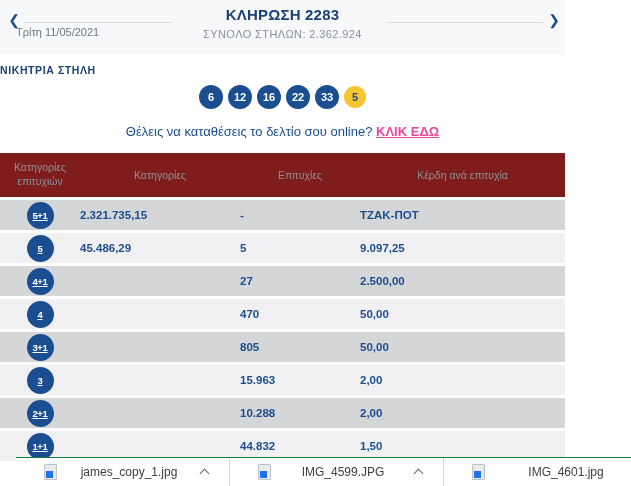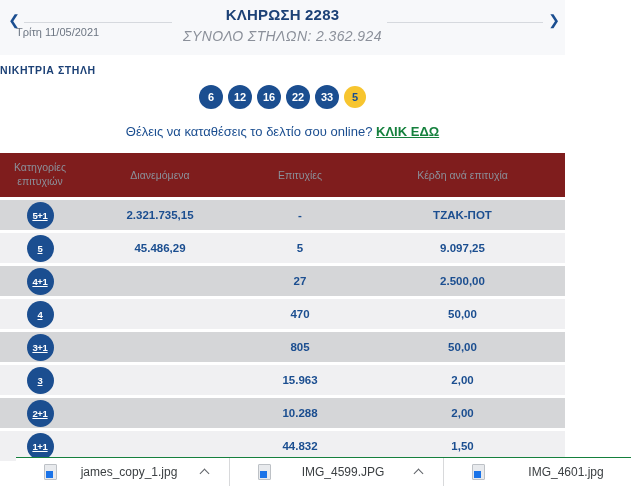--- a/index.html
+++ b/index.html
@@ -11,50 +11,50 @@
   .draw-header { position:relative; height:55px; background:#f7f8fa; }
   .nav-arrow { position:absolute; top:11px; width:18px; height:18px; color:#1b4e90;
                font-size:14px; font-weight:bold; cursor:pointer; text-align:center; line-height:18px; }
   .nav-prev { left:5px; }
   .nav-next { left:545px; }
   .hline { position:absolute; top:22px; border-top:1px solid #d6d9de; }
   .hline-left  { left:24px;  width:148px; }
   .hline-right { left:387px; width:156px; }
   .draw-title { text-align:center; padding-top:6px; font-size:15px; font-weight:bold;
                 color:#1c4176; letter-spacing:.2px; }
-  .draw-sub   { text-align:center; margin-top:5px; font-size:14px; color:#8b909a;
-                letter-spacing:.4px;font-style:italic; }
+  .draw-sub   { text-align:center; margin-top:5px; font-size:11px; color:#8b909a;
+                letter-spacing:.4px; }
   .draw-date  { position:absolute; left:16px; top:26px; font-size:11px; color:#6d7683; }
 
   
   .winning-label { margin-top:9px; text-align:left; font-size:10.5px; font-weight:bold;
                    color:#1c4176; letter-spacing:.6px; }
   .balls { margin-top:9px; display:flex; justify-content:center; align-items:center; gap:5px; }
   .ball { width:24px; height:24px; border-radius:50%; background:#1b4e90; color:#ffffff;
           font-size:11px; font-weight:bold; display:flex; align-items:center; justify-content:center; }
   .ball.bonus { width:22px; height:22px; background:#f7c52f; color:#1b4e90; }
 
   
   .online-line { margin-top:15px; text-align:center; font-size:13px; color:#1b4e90; }
-  .online-link { font-weight:bold; text-decoration:underline; color:#15803d; cursor:pointer;margin-top:28px; }
+  .online-link { font-weight:bold; text-decoration:underline; color:#ec4899; cursor:pointer;margin-top:28px; }
 
   
   .results-table { margin-top:14px; }
   .trow { display:flex; align-items:center; }
   .thead { height:44px; background:#7f1d1d; margin-bottom:3px; }
   .th { color:#8b909a; font-size:10.5px; text-align:center; }
   .c1 { width:80px; } .c2 { width:160px; } .c3 { width:120px; } .c4 { width:205px; }
   .th.c1 { width:80px; padding:0 8px; line-height:1.3; }
   .drow { height:30px; margin-bottom:3px; }
   .drow:nth-child(odd)  { background:#f0f0f2; }
   .drow:nth-child(even) { background:#d5d6d8; }
   .badge { width:27px; height:27px; margin:0 auto; border-radius:50%; background:#1b4e90;
            color:#ffffff; font-size:9.5px; font-weight:bold; display:flex;
            align-items:center; justify-content:center; letter-spacing:-.3px;text-decoration:underline; }
-  .cell { text-align:center; color:#1b4e90; font-size:11.5px; font-weight:bold; }
+  .cell { color:#1b4e90; font-size:11.5px; font-weight:bold; }
 
   
   .downloads-bar { position:absolute; left:0; bottom:0; width:631px; height:29px;
                    background:#ffffff; border-top:1px solid #15803d; display:flex;margin-left:16px; }
   .dl-item { width:214px; height:100%; display:flex; align-items:center;
              border-right:1px solid #d8d9db; cursor:pointer; background:#ffffff; }
   .dl-item:last-child { width:203px; border-right:none; }
   .dl-file-icon { margin-left:28px; width:13px; height:16px; position:relative;
                   background:#e8eaed; border:1px solid #bdc1c6; border-radius:1px; }
   .dl-file-icon::after { content:""; position:absolute; left:1px; bottom:1px;
@@ -94,21 +94,21 @@
   </div>
 
   <div class="online-line">
     <span>Θέλεις να καταθέσεις το δελτίο σου online?</span>
     <a class="online-link">ΚΛΙΚ ΕΔΩ</a>
   </div>
 
   <div class="results-table">
     <div class="trow thead">
       <div class="th c1">Κατηγορίες επιτυχιών</div>
-      <div class="th c2">Διανεμόμενα</div>
+      <div class="th c2">Κατηγορίες</div>
       <div class="th c3">Επιτυχίες</div>
       <div class="th c4">Κέρδη ανά επιτυχία</div>
     </div>
 
     <div class="trow drow">
       <div class="c1">
           <div class="badge">5+1</div>
         </div>
       <div class="cell c2">2.321.735,15</div>
       <div class="cell c3">-</div>

